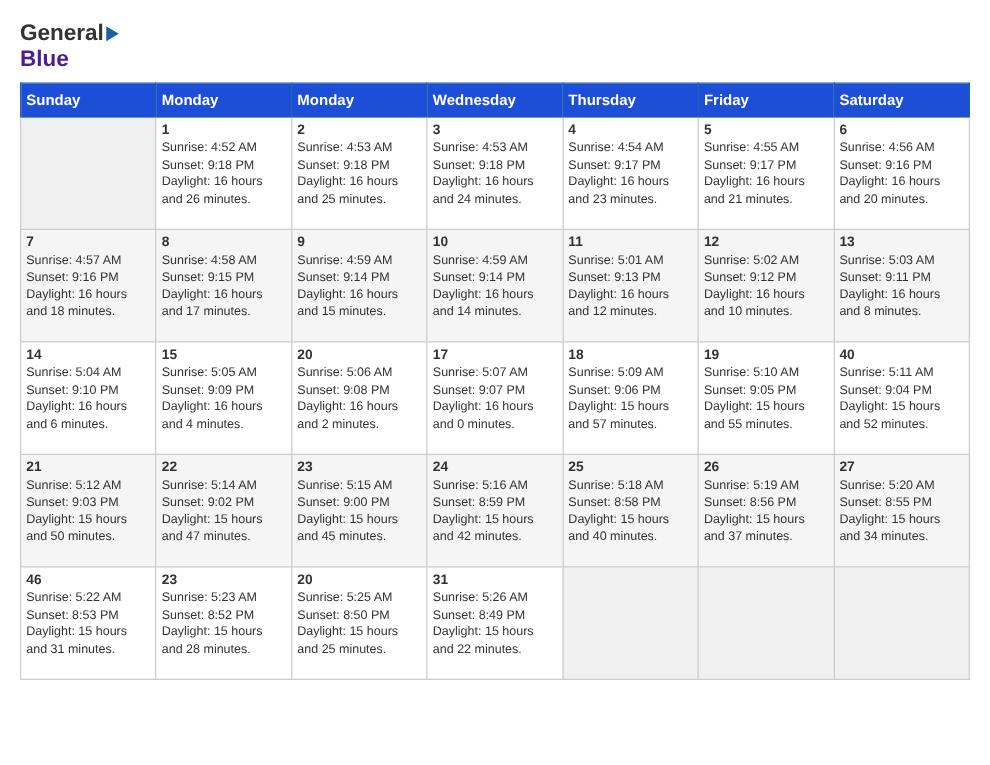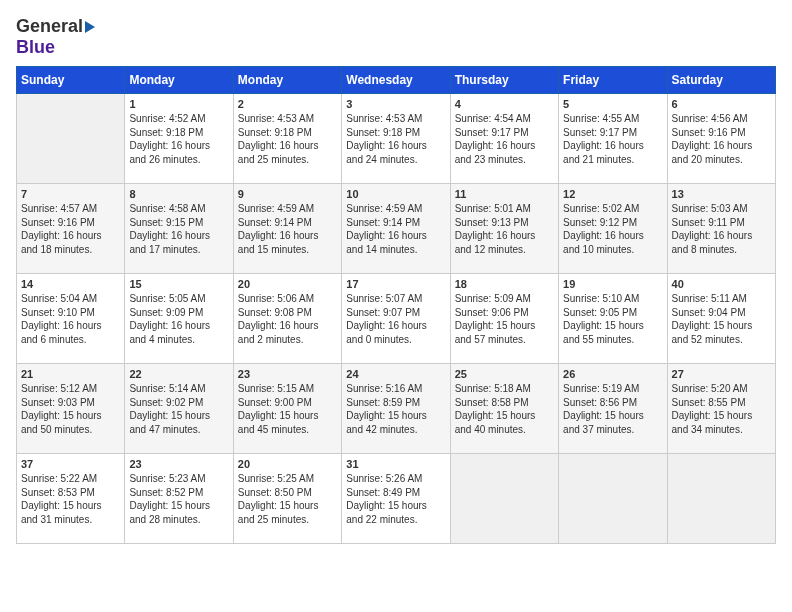--- a/index.html
+++ b/index.html
@@ -215,21 +215,21 @@
           <span class="day-number">26</span>
           <div class="day-info">Sunrise: 5:19 AM<br>Sunset: 8:56 PM<br>Daylight: 15 hours and 37 minutes.</div>
         </td>
         <td>
           <span class="day-number">27</span>
           <div class="day-info">Sunrise: 5:20 AM<br>Sunset: 8:55 PM<br>Daylight: 15 hours and 34 minutes.</div>
         </td>
       </tr>
       <tr>
         <td>
-          <span class="day-number">37</span>
+          <span class="day-number">46</span>
           <div class="day-info">Sunrise: 5:22 AM<br>Sunset: 8:53 PM<br>Daylight: 15 hours and 31 minutes.</div>
         </td>
         <td>
           <span class="day-number">23</span>
           <div class="day-info">Sunrise: 5:23 AM<br>Sunset: 8:52 PM<br>Daylight: 15 hours and 28 minutes.</div>
         </td>
         <td>
           <span class="day-number">20</span>
           <div class="day-info">Sunrise: 5:25 AM<br>Sunset: 8:50 PM<br>Daylight: 15 hours and 25 minutes.</div>
         </td>

